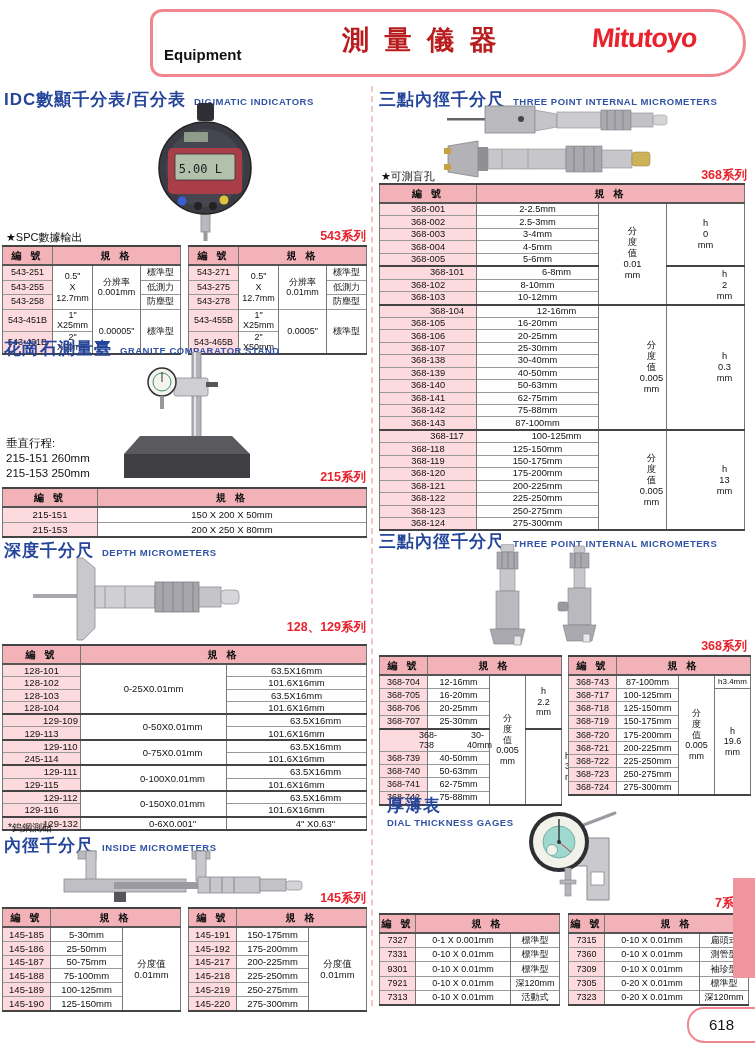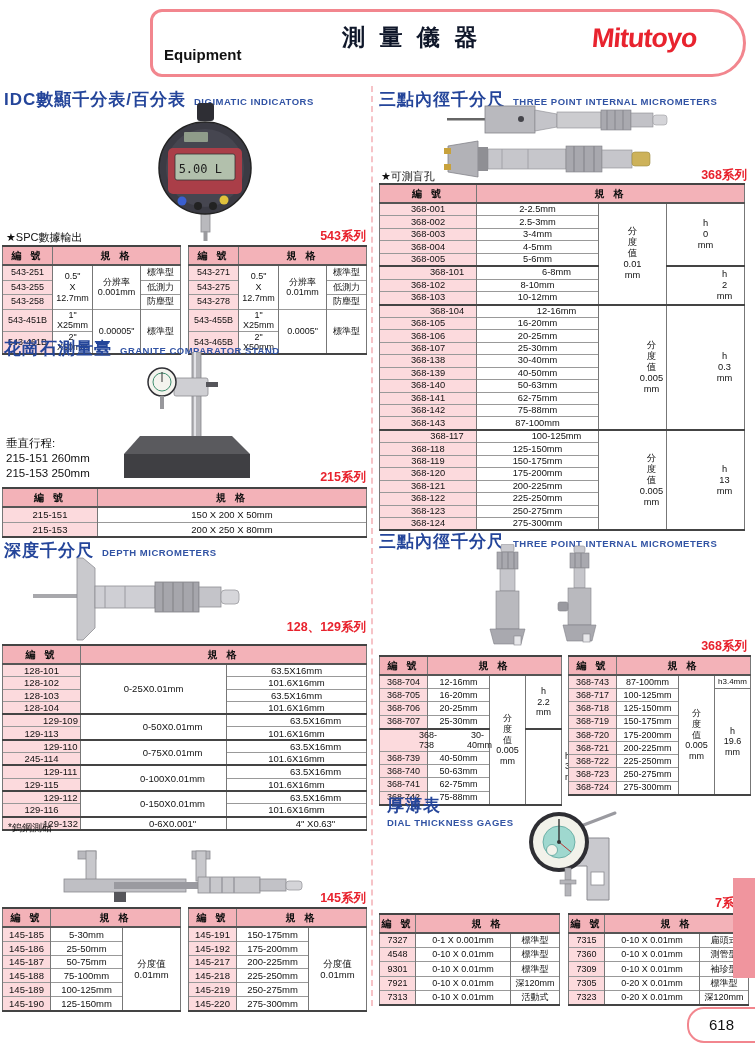--- a/index.html
+++ b/index.html
@@ -7,21 +7,21 @@
         font-family:"Liberation Sans","DejaVu Sans",sans-serif;color:#111;}
   .abs{position:absolute;}
 
   
   .hdr-border{position:absolute;left:150px;top:9px;width:590px;height:62px;
               border:3px solid #f2868e;border-radius:12px 34px 34px 12px;background:#fff;}
   .hdr-metering{position:absolute;left:150px;top:8px;font-size:33px;font-weight:800;
                 color:#ee7e88;background:#fff;padding:0 8px;letter-spacing:1px;}
   .hdr-equipment{position:absolute;left:160px;top:46px;font-size:15px;font-weight:bold;
                  color:#111;background:#fff;padding:0 4px;}
-  .hdr-zh{position:absolute;left:342px;top:22px;font-size:23px;font-weight:bold;color:#0f172a;letter-spacing:4px;}
+  .hdr-zh{position:absolute;left:342px;top:22px;font-size:27px;font-weight:bold;color:#b91c1c;letter-spacing:4px;}
   .hdr-brand{position:absolute;left:592px;top:23px;font-size:27px;font-weight:bold;color:#e8232e;
              transform:skewX(-5deg);letter-spacing:-1px;}
 
   .divider{position:absolute;left:371px;top:86px;height:920px;border-left:2px dashed #f6c3c7;}
 
   .sec-head{display:flex;align-items:baseline;white-space:nowrap;}
   .sec-head .zh{font-size:17px;font-weight:bold;color:#24459a;letter-spacing:1px;}
   .sec-head .en{font-size:9.5px;font-weight:bold;color:#3153a4;margin-left:8px;letter-spacing:.5px;}
   .series{color:#e8232e;font-weight:bold;font-size:12.5px;text-align:right;}
   .note{font-size:11px;color:#111;}
@@ -307,20 +307,24 @@
         </tr>
         <tr class="gs">
           <td class="code">129-132</td>
           <td>0-6X0.001"</td>
           <td>4"  X0.63"</td>
         </tr>
       </tbody>
     </table>
   <div class="abs footnote" style="left:8px;top:821px;">*鎢鋼測砧</div>
 
+  <div class="abs sec-head" style="left:4px;top:834px;">
+    <span class="zh">內徑千分尺</span>
+    <span class="en">INSIDE MICROMETERS</span>
+  </div>
   <svg class="abs" style="left:50px;top:849px;" width="265" height="58" viewBox="0 0 265 58">
     <rect x="28" y="2" width="18" height="8" fill="#b9b9be" stroke="#8a8a90" stroke-width="0.8"></rect>
     <rect x="36" y="2" width="10" height="30" fill="#c8c8cc" stroke="#8a8a90" stroke-width="0.8"></rect>
     <rect x="142" y="2" width="18" height="8" fill="#b9b9be" stroke="#8a8a90" stroke-width="0.8"></rect>
     <rect x="146" y="2" width="10" height="30" fill="#c8c8cc" stroke="#8a8a90" stroke-width="0.8"></rect>
     <rect x="14" y="30" width="122" height="13" fill="#bfbfc4" stroke="#8a8a90" stroke-width="0.8"></rect>
     <rect x="64" y="33" width="86" height="7" fill="#9a9aa0"></rect>
     <rect x="64" y="43" width="12" height="10" fill="#55555a"></rect>
     <rect x="148" y="28" width="62" height="16" fill="#c8c8cc" stroke="#8a8a90" stroke-width="0.8"></rect>
     <line x1="160" y1="28" x2="160" y2="44" stroke="#9a9aa0" stroke-width="1.5"></line>
@@ -777,21 +781,21 @@
           <th colspan="2">規  格</th>
         </tr>
       </thead>
       <tbody>
         <tr>
           <td class="code">7327</td>
           <td>0-1 X 0.001mm</td>
           <td>標準型</td>
         </tr>
         <tr>
-          <td class="code">4548</td>
+          <td class="code">7331</td>
           <td>0-10 X 0.01mm</td>
           <td>標準型</td>
         </tr>
         <tr>
           <td class="code">9301</td>
           <td>0-10 X 0.01mm</td>
           <td>標準型</td>
         </tr>
         <tr>
           <td class="code">7921</td>

